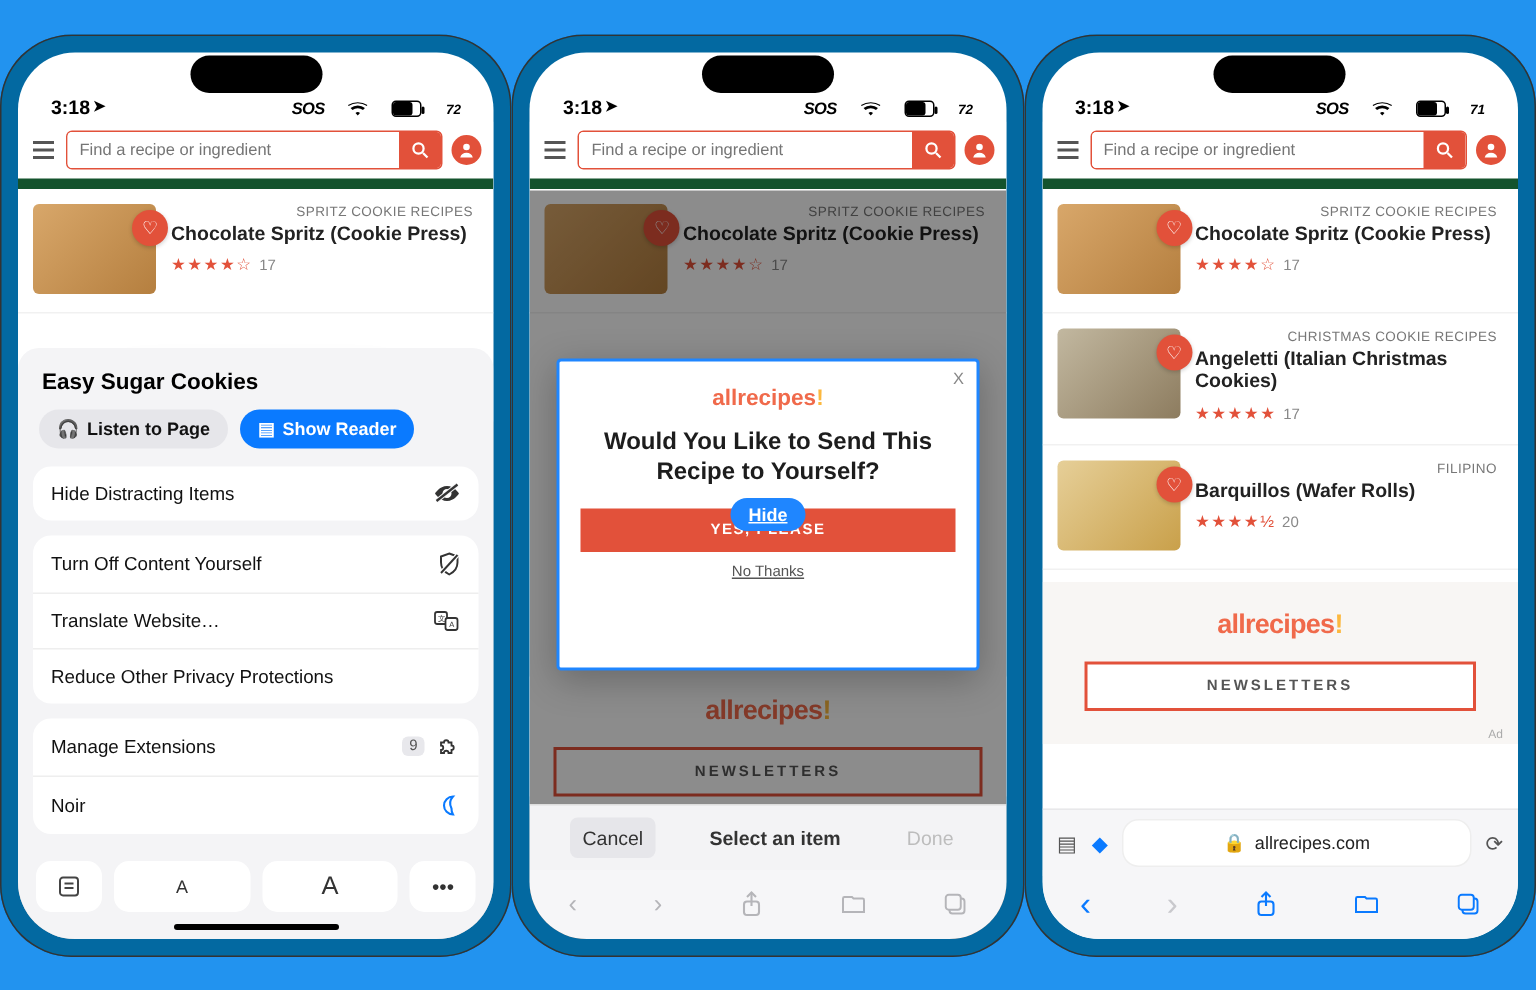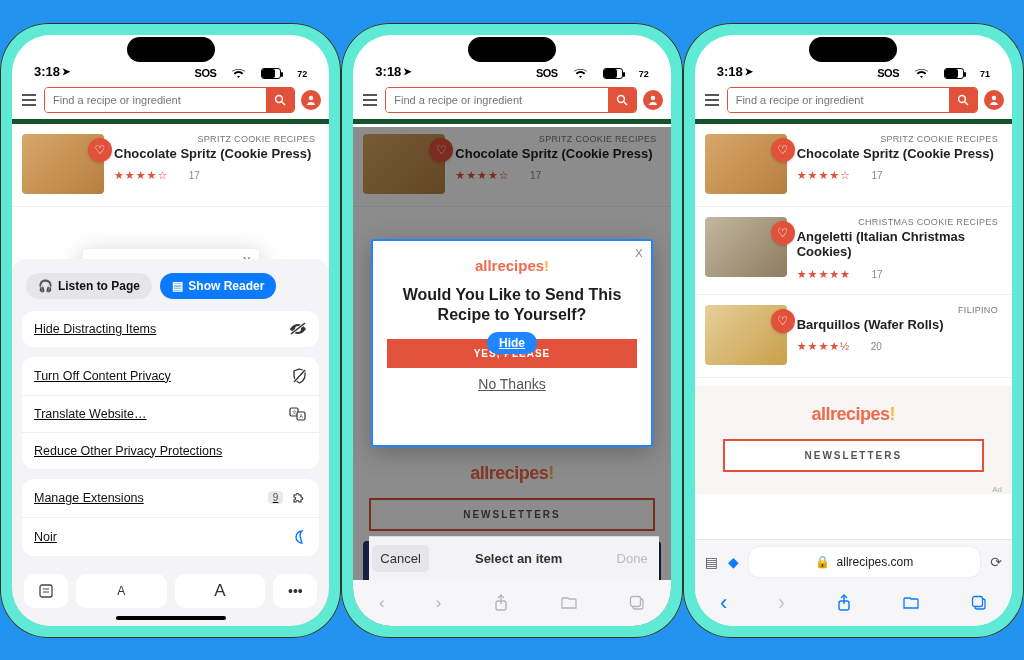--- a/index.html
+++ b/index.html
@@ -8,21 +8,21 @@
     width: 1024px;
     height: 660px;
     display: flex;
     justify-content: space-around;
     align-items: center;
     overflow: hidden;
   }
   .phone {
     width: 348px;
     height: 615px;
-    background: #5eead4;
+    background: #0369a1;
     border-radius: 48px;
     padding: 12px;
     position: relative;
     box-shadow: inset 0 0 0 1px #333;
   }
   .screen {
     width: 100%;
     height: 100%;
     background: #fff;
     border-radius: 38px;
@@ -47,35 +47,35 @@
     display: flex;
     justify-content: space-between;
     align-items: flex-end;
     padding: 0 22px 2px;
     font-size: 13px;
     font-weight: 600;
     z-index: 20;
     position: relative;
   }
   .status-left { display: flex; align-items: center; gap: 2px; }
-  .status-right { display: flex; align-items: flex-end; gap: 16px; font-size: 11px; }
+  .status-right { display: flex; align-items: center; gap: 16px; font-size: 11px; font-style: italic; }
   .loc-arrow { font-size: 10px; }
   .battery { border: 1px solid #000; border-radius: 3px; width: 20px; height: 11px; position: relative; display: inline-flex; align-items: center;}
   .battery::after { content:""; position:absolute; right:-3px; top:3px; width:2px; height:5px; background:#000; border-radius:1px;}
   .battery-fill { background:#000; height:100%; border-radius:2px; }
   .sos { font-weight: 700; letter-spacing: -0.5px; }
 
   
   .site-header {
     display: flex;
     align-items: center;
     gap: 6px;
     padding: 6px 8px 6px 8px;
     background: #fff;
-    border-bottom: 5px solid #14532d;
+    border-bottom: 7px solid #14532d;
   }
   .ham { width: 18px; display:flex; flex-direction:column; gap:3px; padding:0 2px;}
   .ham span { height:2px; background:#555; }
   .search-wrap {
     flex: 1;
     display: flex;
     border: 1px solid #e2513a;
     border-radius: 4px;
     overflow: hidden;
     height: 26px;
@@ -100,21 +100,21 @@
   .thumb.barq { background: linear-gradient(135deg,#e6cf98,#c9a04a); }
   .heart {
     position:absolute; top:4px; right:-8px; width:24px; height:24px; border-radius:50%;
     background:#e2513a; color:#fff; display:flex; align-items:center; justify-content:center; font-size:12px;
     box-shadow:0 1px 3px rgba(0,0,0,.2);
   }
   .card-body { flex:1; padding-right:4px; }
   .cat { font-size:9px; color:#777; text-transform:uppercase; letter-spacing:0.3px;text-align:right; }
   .title { font-size:13px; font-weight:700; color:#222; margin:2px 0 4px; line-height:1.2; }
   .stars { color:#e2513a; font-size:11px; letter-spacing:1px; }
-  .count { color:#888; font-size:10px; margin-left:16px; }
+  .count { color:#888; font-size:10px; margin-left:0; }
 
   
   .brand-block { padding:12px 0 0; text-align:center; background:#fff; }
   .brand-block.tan { background:#f8f6f4; padding:18px 14px 22px; margin-top:8px; }
   .brand { font-weight:800; font-size:18px; color:#f06a4b; letter-spacing:-0.5px; }
   .brand .exc { color:#fcb83f; }
   .nl-btn {
     margin:14px auto 0; display:block; width:90%; padding:9px 0;
     background:#fff; border:2px solid #e2513a; color:#555; font-size:10px;
     letter-spacing:2px; font-weight:700;
@@ -130,21 +130,21 @@
     padding:14px 10px 6px;
   }
   .sheet-title { font-size:15px; font-weight:700; padding:0 6px 10px; }
   .pill-row { display:flex; gap:8px; padding:0 4px 12px; }
   .pill {
     flex:none; display:flex; align-items:center; gap:5px; padding:6px 12px;
     border-radius:18px; font-size:12px; font-weight:600;
   }
   .pill.grey { background:#e6e6ea; color:#111; }
   .pill.blue { background:#0a7aff; color:#fff; }
-  .list-group { background:#fff; border-radius:12px; margin-bottom:10px;text-decoration:underline; }
+  .list-group { background:#fff; border-radius:12px; margin-bottom:10px; }
   .li {
     display:flex; align-items:center; justify-content:space-between;
     padding:11px 12px; font-size:12.5px; color:#111;
     border-bottom:1px solid #eee;
   }
   .li:last-child { border-bottom:none; }
   .li .ic { color:#555; font-size:14px; }
   .badge-9 {
     background:#e8e8ec; border-radius:4px; font-size:10px; padding:1px 5px; color:#555;
   }
@@ -181,30 +181,30 @@
     background:#1f86ff; color:#fff; font-size:12px; font-weight:600;
     padding:4px 12px; border-radius:14px; z-index:36;text-decoration:underline;
   }
   .p2-inner .q {
     font-size:16px; font-weight:800; color:#1d1d1d; line-height:1.25; margin:10px 0 14px;
   }
   .yes-btn {
     display:block; width:100%; background:#e2513a; color:#fff; font-size:10px;
     font-weight:700; letter-spacing:1px; padding:9px 0; border:none;
   }
-  .nothanks { font-size:14px; color:#555; text-decoration:underline; margin-top:8px; display:inline-block;}
+  .nothanks { font-size:10px; color:#555; text-decoration:underline; margin-top:8px; display:inline-block;}
   .banner {
     margin:6px 10px 0; height:42px; border-radius:4px; overflow:hidden;
     background: linear-gradient(90deg,#2b3b77,#1d2c55);
     color:#fff; font-size:9px; font-weight:700; display:flex; align-items:center; justify-content:center;
     text-align:center; line-height:1.2; letter-spacing:.3px;
   }
   .bottom-actions {
-    position:absolute; left:0; right:12px; bottom:46px; background:#f3f3f5;
-    display:flex; padding:8px 3px; gap:8px; z-index:50; border-top:1px solid #ddd;margin-left:16px;
+    position:absolute; left:0; right:0; bottom:46px; background:#f3f3f5;
+    display:flex; padding:8px 27px; gap:8px; z-index:50; border-top:1px solid #ddd;
   }
   .ba-btn { flex:0 0 auto; font-size:13px; color:#333; font-weight:500; padding:6px 8px; border-radius:5px;}
   .ba-btn.cancel { background:#e6e6ea; }
   .ba-btn.sel { margin:0 auto; font-weight:600; }
   .ba-btn.done { color:#bdbdbd; }
   .safari-bar {
     position:absolute; left:0; right:0; bottom:0; height:46px; background:#f6f6f8;
     display:flex; align-items:center; justify-content:space-around;
     color:#b5b5b9; font-size:17px; z-index:49;
     border-bottom-left-radius:38px; border-bottom-right-radius:38px;
@@ -294,20 +294,21 @@
       </div>
 
       <div class="popup">
         <span class="x">X</span>
         <span class="p-brand"><span>allrecipes</span><span class="exc">!</span></span>
       </div>
 
       <div class="dim" style="top:200px"></div>
 
       <div class="sheet">
+        <div class="sheet-title">Easy Sugar Cookies</div>
         <div class="pill-row">
           <div class="pill grey">
             <span>🎧</span>
             <span>Listen to Page</span>
           </div>
           <div class="pill blue">
             <span>▤</span>
             <span>Show Reader</span>
           </div>
         </div>
@@ -320,21 +321,21 @@
                   <path d="M9 2C4 2 1 7 1 7s3 5 8 5 8-5 8-5-3-5-8-5zm0 8a3 3 0 110-6 3 3 0 010 6z" fill="#333"></path>
                   <line x1="2" y1="12" x2="16" y2="1" stroke="#f4f4f6" stroke-width="3"></line>
                   <line x1="2" y1="12" x2="16" y2="1" stroke="#333" stroke-width="1.5"></line>
                 </svg>
             </span>
           </div>
         </div>
 
         <div class="list-group">
           <div class="li">
-            <span>Turn Off Content Privacy</span>
+            <span>Turn Off Content Yourself</span>
             <span class="ic">
               <svg width="15" height="16" viewBox="0 0 15 16">
                   <path d="M7.5 1L13 3v4c0 4-2.5 6.5-5.5 8C4.5 13.5 2 11 2 7V3l5.5-2z" fill="none" stroke="#333" stroke-width="1.3"></path>
                   <line x1="2" y1="14" x2="13" y2="2" stroke="#fff" stroke-width="3"></line>
                   <line x1="2" y1="14" x2="13" y2="2" stroke="#333" stroke-width="1.3"></line>
                 </svg>
             </span>
           </div>
           <div class="li">
             <span>Translate Website…</span>

